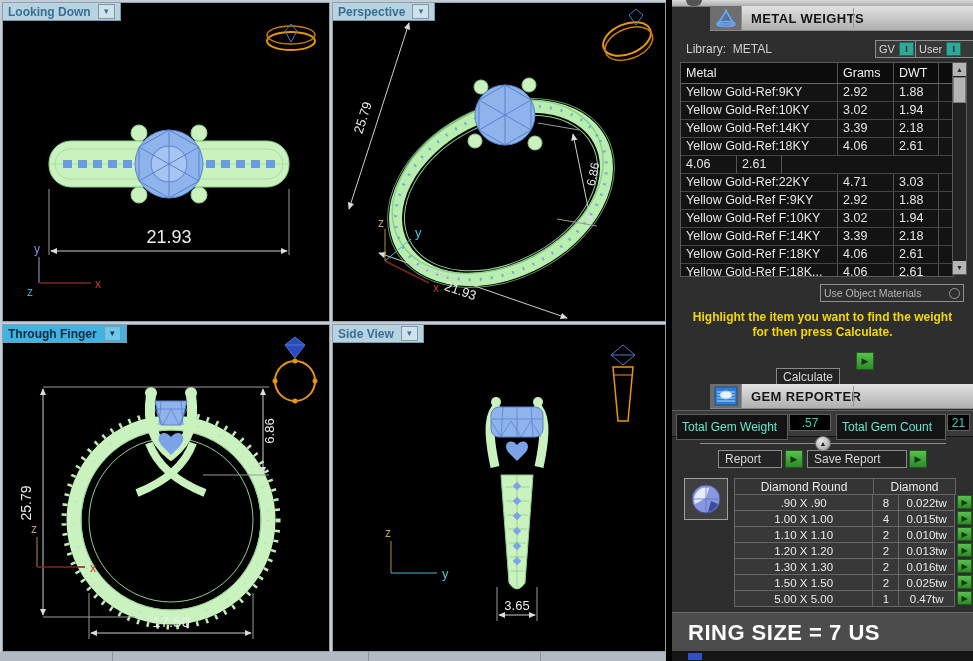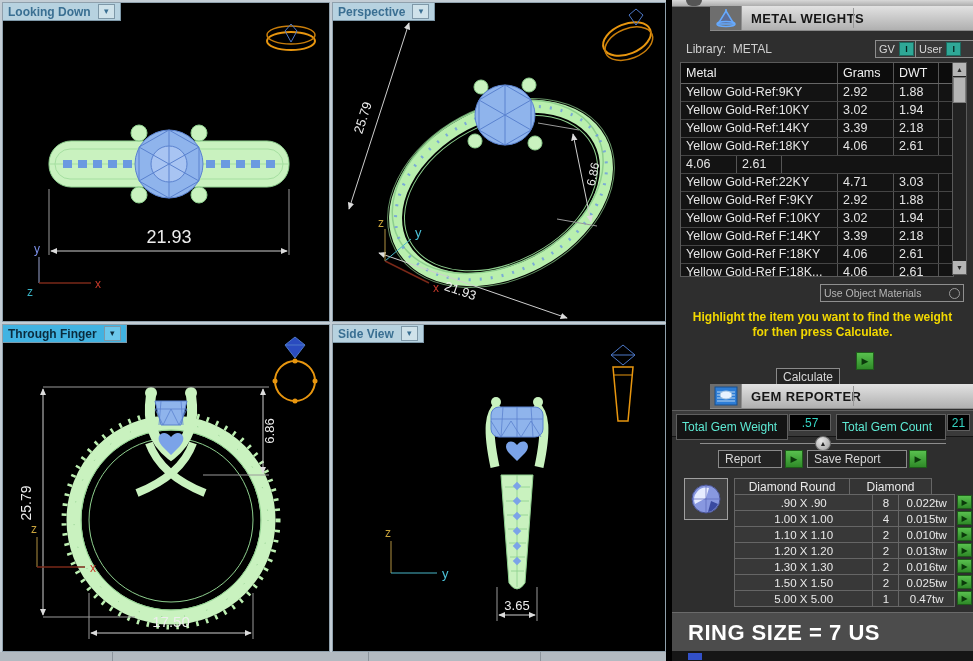--- a/index.html
+++ b/index.html
@@ -73,21 +73,21 @@
   .slider-line{position:absolute;left:28px;top:443px;width:246px;height:1px;background:#8d8d8d;}
   .slider-handle{position:absolute;left:143px;top:436px;width:16px;height:15px;border-radius:50%;
       background:radial-gradient(circle at 35% 30%,#e8e8e8,#9a9a9a);border:1px solid #6f6f6f;
       display:flex;align-items:center;justify-content:center;font-size:7px;color:#222;box-sizing:border-box;}
   
   .gthumb{position:absolute;left:12px;top:478px;width:44px;height:42px;background:#3f3f3f;border:1px solid #a0a0a0;
       display:flex;align-items:center;justify-content:center;box-sizing:border-box;}
   .gtable{position:absolute;left:62px;top:478px;width:238px;}
   .ghead{display:flex;height:17px;font-size:12px;color:#e9e9e9;}
   .ghead span{border:1px solid #666;border-bottom:none;background:#343434;display:flex;align-items:center;justify-content:center;box-sizing:border-box;}
-  .gh1{width:116px;} .gh2{width:83px;margin-left:-1px;}
+  .gh1{width:140px;} .gh2{width:83px;margin-left:-1px;}
   .grow{display:flex;height:16px;font-size:11.5px;color:#e9e9e9;}
   .grow span{border:1px solid #666;margin-top:-1px;background:#383838;display:flex;align-items:center;justify-content:center;box-sizing:border-box;}
   .gc1{width:140px;} .gc2{width:27px;margin-left:-1px;} .gc3{width:57px;margin-left:-1px;}
   .grow .gbtn{width:15px;height:14px;margin:0 0 0 2px;background:linear-gradient(#58c04e,#2f8a28);
       border:1px solid #1e5c1a;color:#0b3a0b;font-size:8px;}
   .ringSize{position:absolute;left:0;top:612px;width:301px;height:39px;background:#4c4c4c;border-top:1px solid #6a6a6a;
       display:flex;align-items:center;}
   .ringSize span{margin-left:16px;font-size:22px;font-weight:bold;color:#fff;letter-spacing:.5px;}
   .pBottom{position:absolute;left:0;top:651px;width:301px;height:10px;background:#161616;}
   .pBottom .bsq{position:absolute;left:16px;top:2px;width:14px;height:7px;background:#3250c8;}

